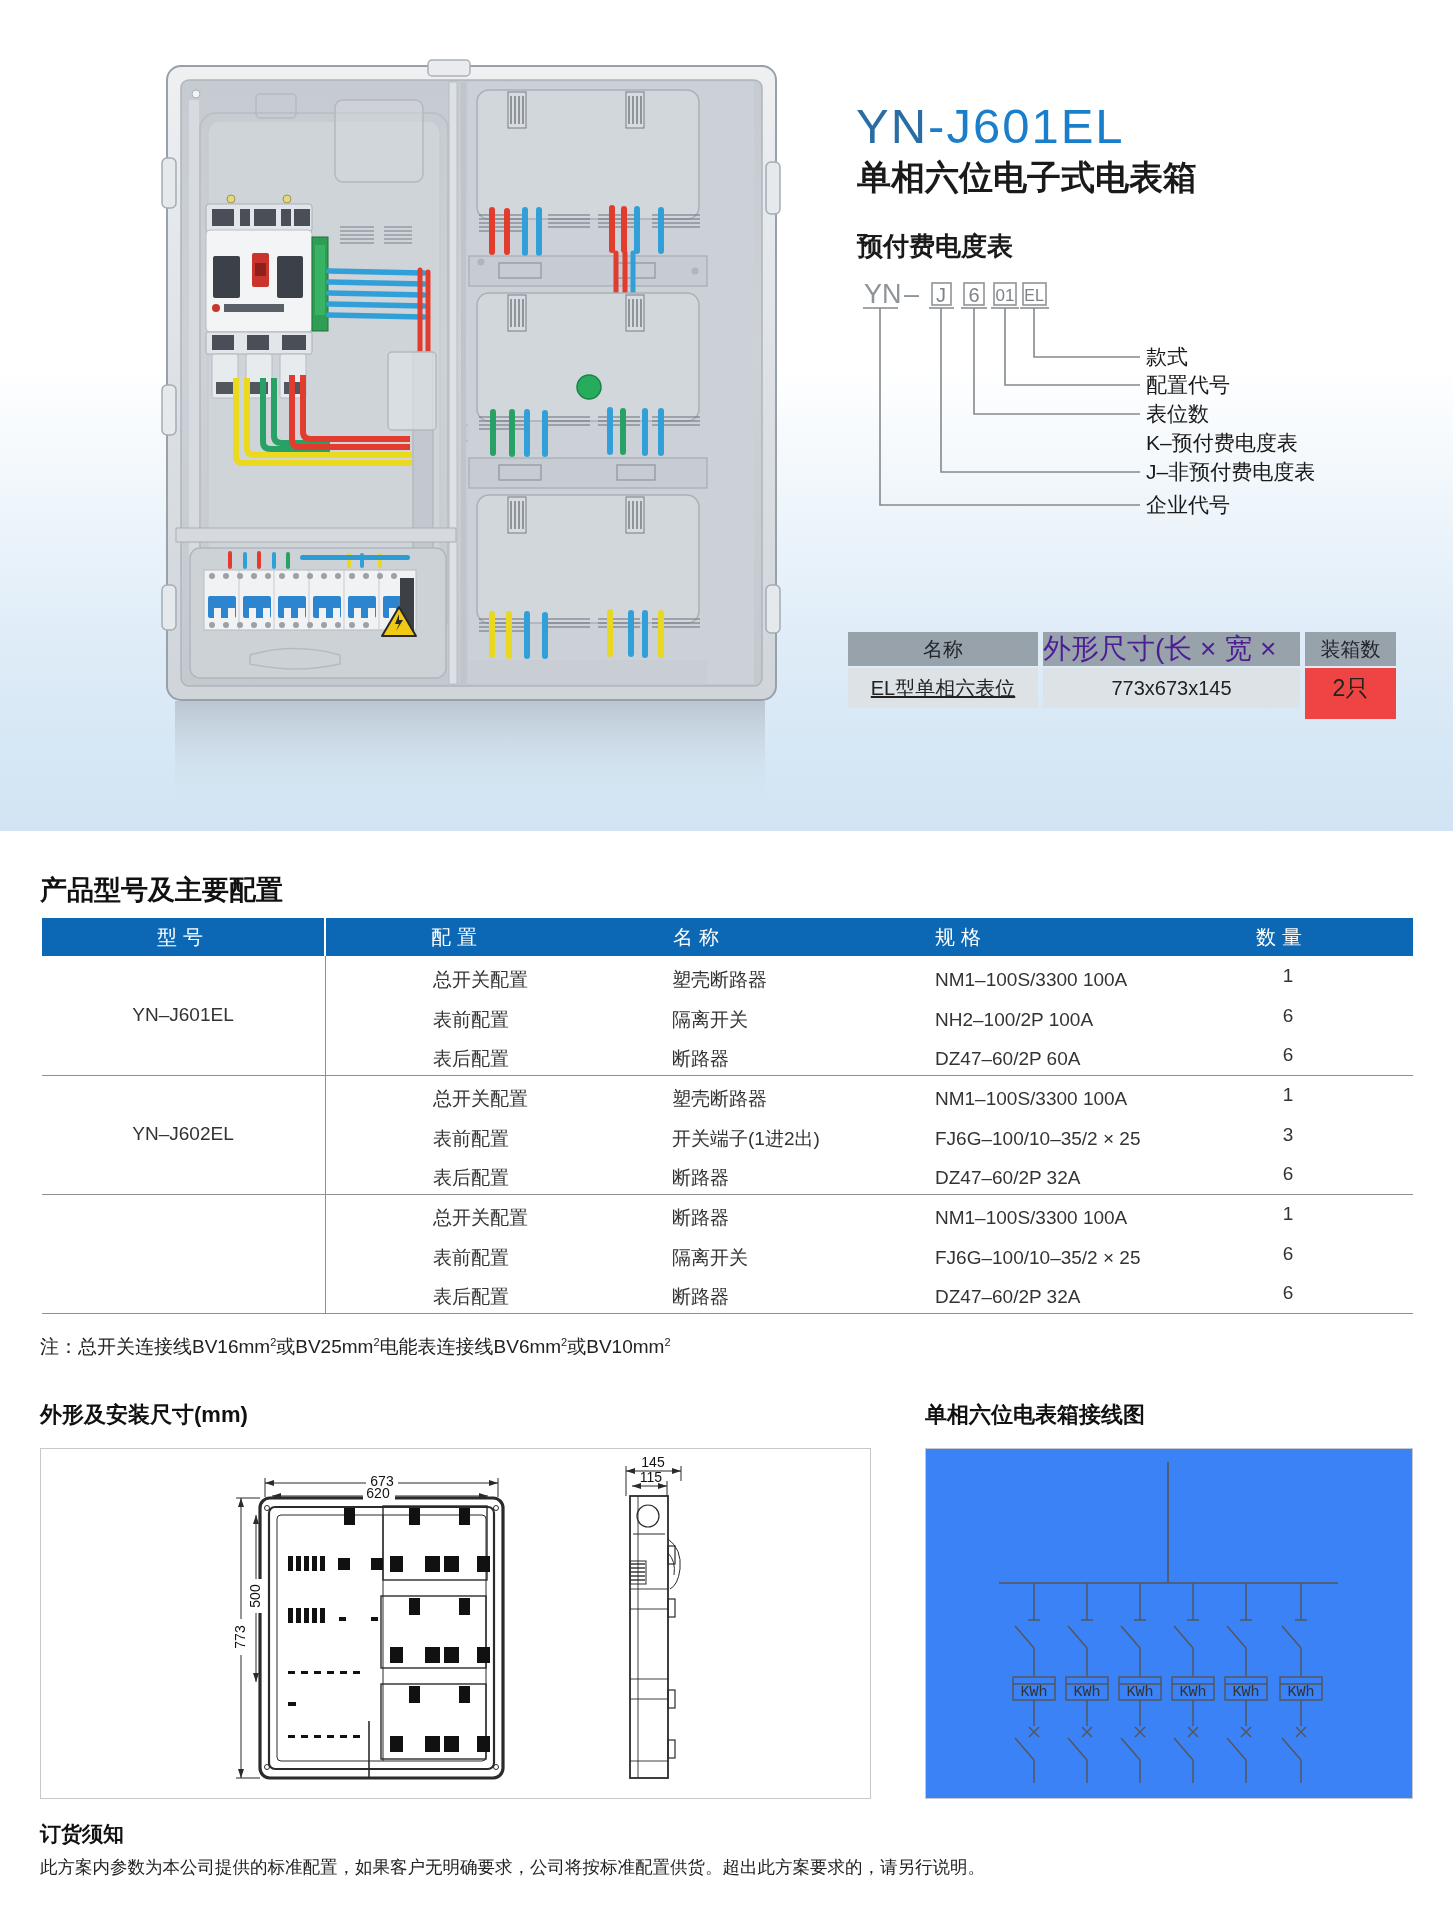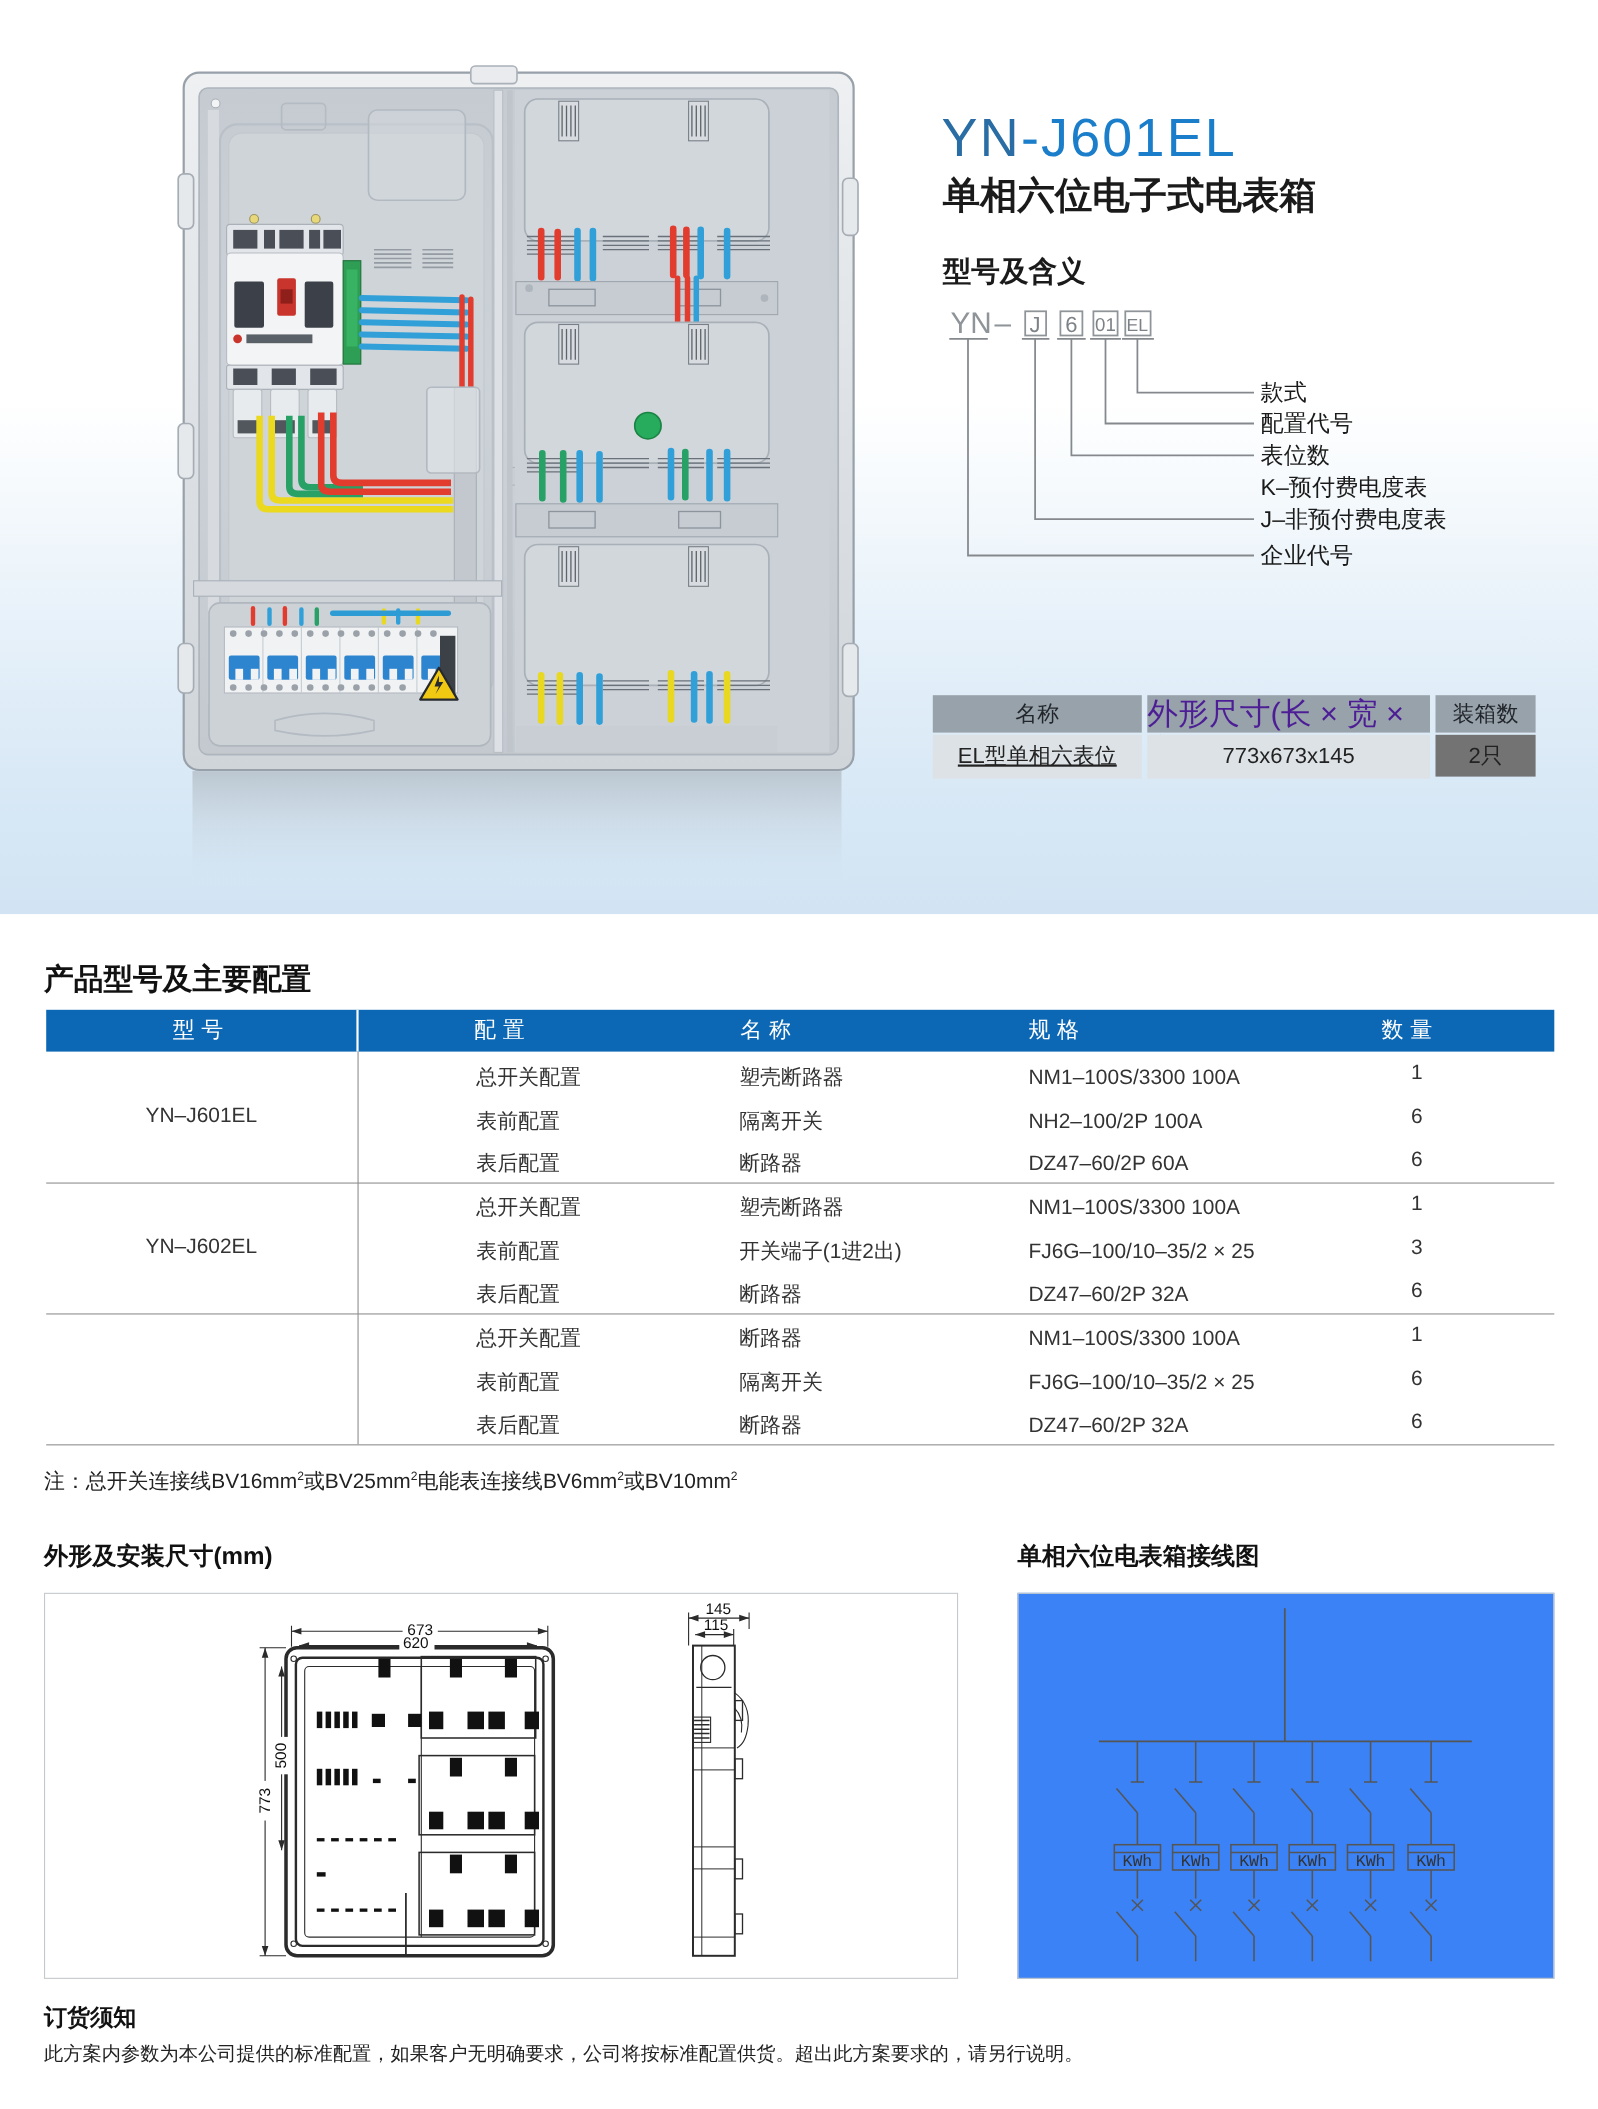--- a/index.html
+++ b/index.html
@@ -364,21 +364,21 @@
   </g>
 
   <rect x="469" y="660" width="238" height="24" fill="#c9ced4"></rect>
 </svg>
 </div>
 
 <div class="abs" style="left:856px;top:98px;font-size:49px;font-weight:normal;letter-spacing:2px;"><span style="color:#2a6da4;">YN</span><span style="color:#1b7ecb;">-J601EL</span></div>
 
 <div class="abs" style="left:857px;top:155px;font-size:34px;font-weight:bold;color:#1a1a1a;">单相六位电子式电表箱</div>
 
-<div class="abs" style="left:857px;top:229px;font-size:26px;font-weight:bold;color:#1a1a1a;">型号及含义</div>
+<div class="abs" style="left:857px;top:229px;font-size:26px;font-weight:bold;color:#1a1a1a;">预付费电度表</div>
 
 <div class="abs" id="modeldiag" style="left:840px;top:270px;width:540px;height:260px;">
 <svg width="540" height="260" viewBox="0 0 540 260" style="font-family:'Liberation Sans',sans-serif;">
 
   <text x="24" y="33" font-size="27" fill="#8f9498">YN</text>
 
   <text x="64" y="33" font-size="27" fill="#8f9498">–</text>
 
   <rect x="92" y="13" width="19" height="22" fill="none" stroke="#8f9498" stroke-width="1.6"></rect>
   <text x="101" y="32" font-size="20" fill="#7d8287" text-anchor="middle">J</text>
@@ -415,21 +415,21 @@
 </div>
 
 <div class="abs" id="minitable" style="left:848px;top:632px;width:548px;height:76px;">
 
   <div class="abs" style="left:0;top:0;width:190px;height:34px;background:#98a2ab;color:#22262b;font-size:20px;line-height:34px;text-align:center;">名称</div>
   <div class="abs" style="left:195px;top:0;width:257px;height:34px;background:#98a2ab;color:#4c1d95;font-size:28px;line-height:34px;text-align:left;">外形尺寸(长 × 宽 × 高)mm</div>
   <div class="abs" style="left:457px;top:0;width:91px;height:34px;background:#98a2ab;color:#22262b;font-size:20px;line-height:34px;text-align:center;">装箱数</div>
 
   <div class="abs" style="left:0;top:36px;width:190px;height:40px;background:#dde2e6;color:#222;font-size:20px;line-height:40px;text-align:center;text-decoration:underline;">EL型单相六表位</div>
   <div class="abs" style="left:195px;top:36px;width:257px;height:40px;background:#dde2e6;color:#222;font-size:20px;line-height:40px;text-align:center;">773x673x145</div>
-  <div class="abs" style="left:457px;top:36px;width:91px;height:38px;background:#737373;color:#222;font-size:20px;line-height:40px;text-align:center;">2只</div>
+  <div class="abs" style="left:457px;top:36px;width:91px;height:51px;background:#ef4444;color:#222;font-size:23px;line-height:40px;text-align:center;">2只</div>
 </div>
 
 <div class="abs" style="left:40px;top:872px;font-size:27px;font-weight:bold;color:#111;">产品型号及主要配置</div>
 
 <div class="abs" id="maintable" style="left:0;top:0;width:1453px;height:1330px;font-size:19px;color:#333;">
 
   <div class="abs" style="left:42px;top:918px;width:1371px;height:38px;background:#0c68b4;"></div>
   <div class="abs" style="left:42px;top:918px;width:282px;height:38px;line-height:38px;text-align:center;color:#fff;font-size:20px;letter-spacing:6px;">型号</div>
   <div class="abs" style="left:431px;top:918px;width:200px;height:38px;line-height:38px;color:#fff;font-size:20px;letter-spacing:6px;">配置</div>
   <div class="abs" style="left:673px;top:918px;width:200px;height:38px;line-height:38px;color:#fff;font-size:20px;letter-spacing:6px;">名称</div>

